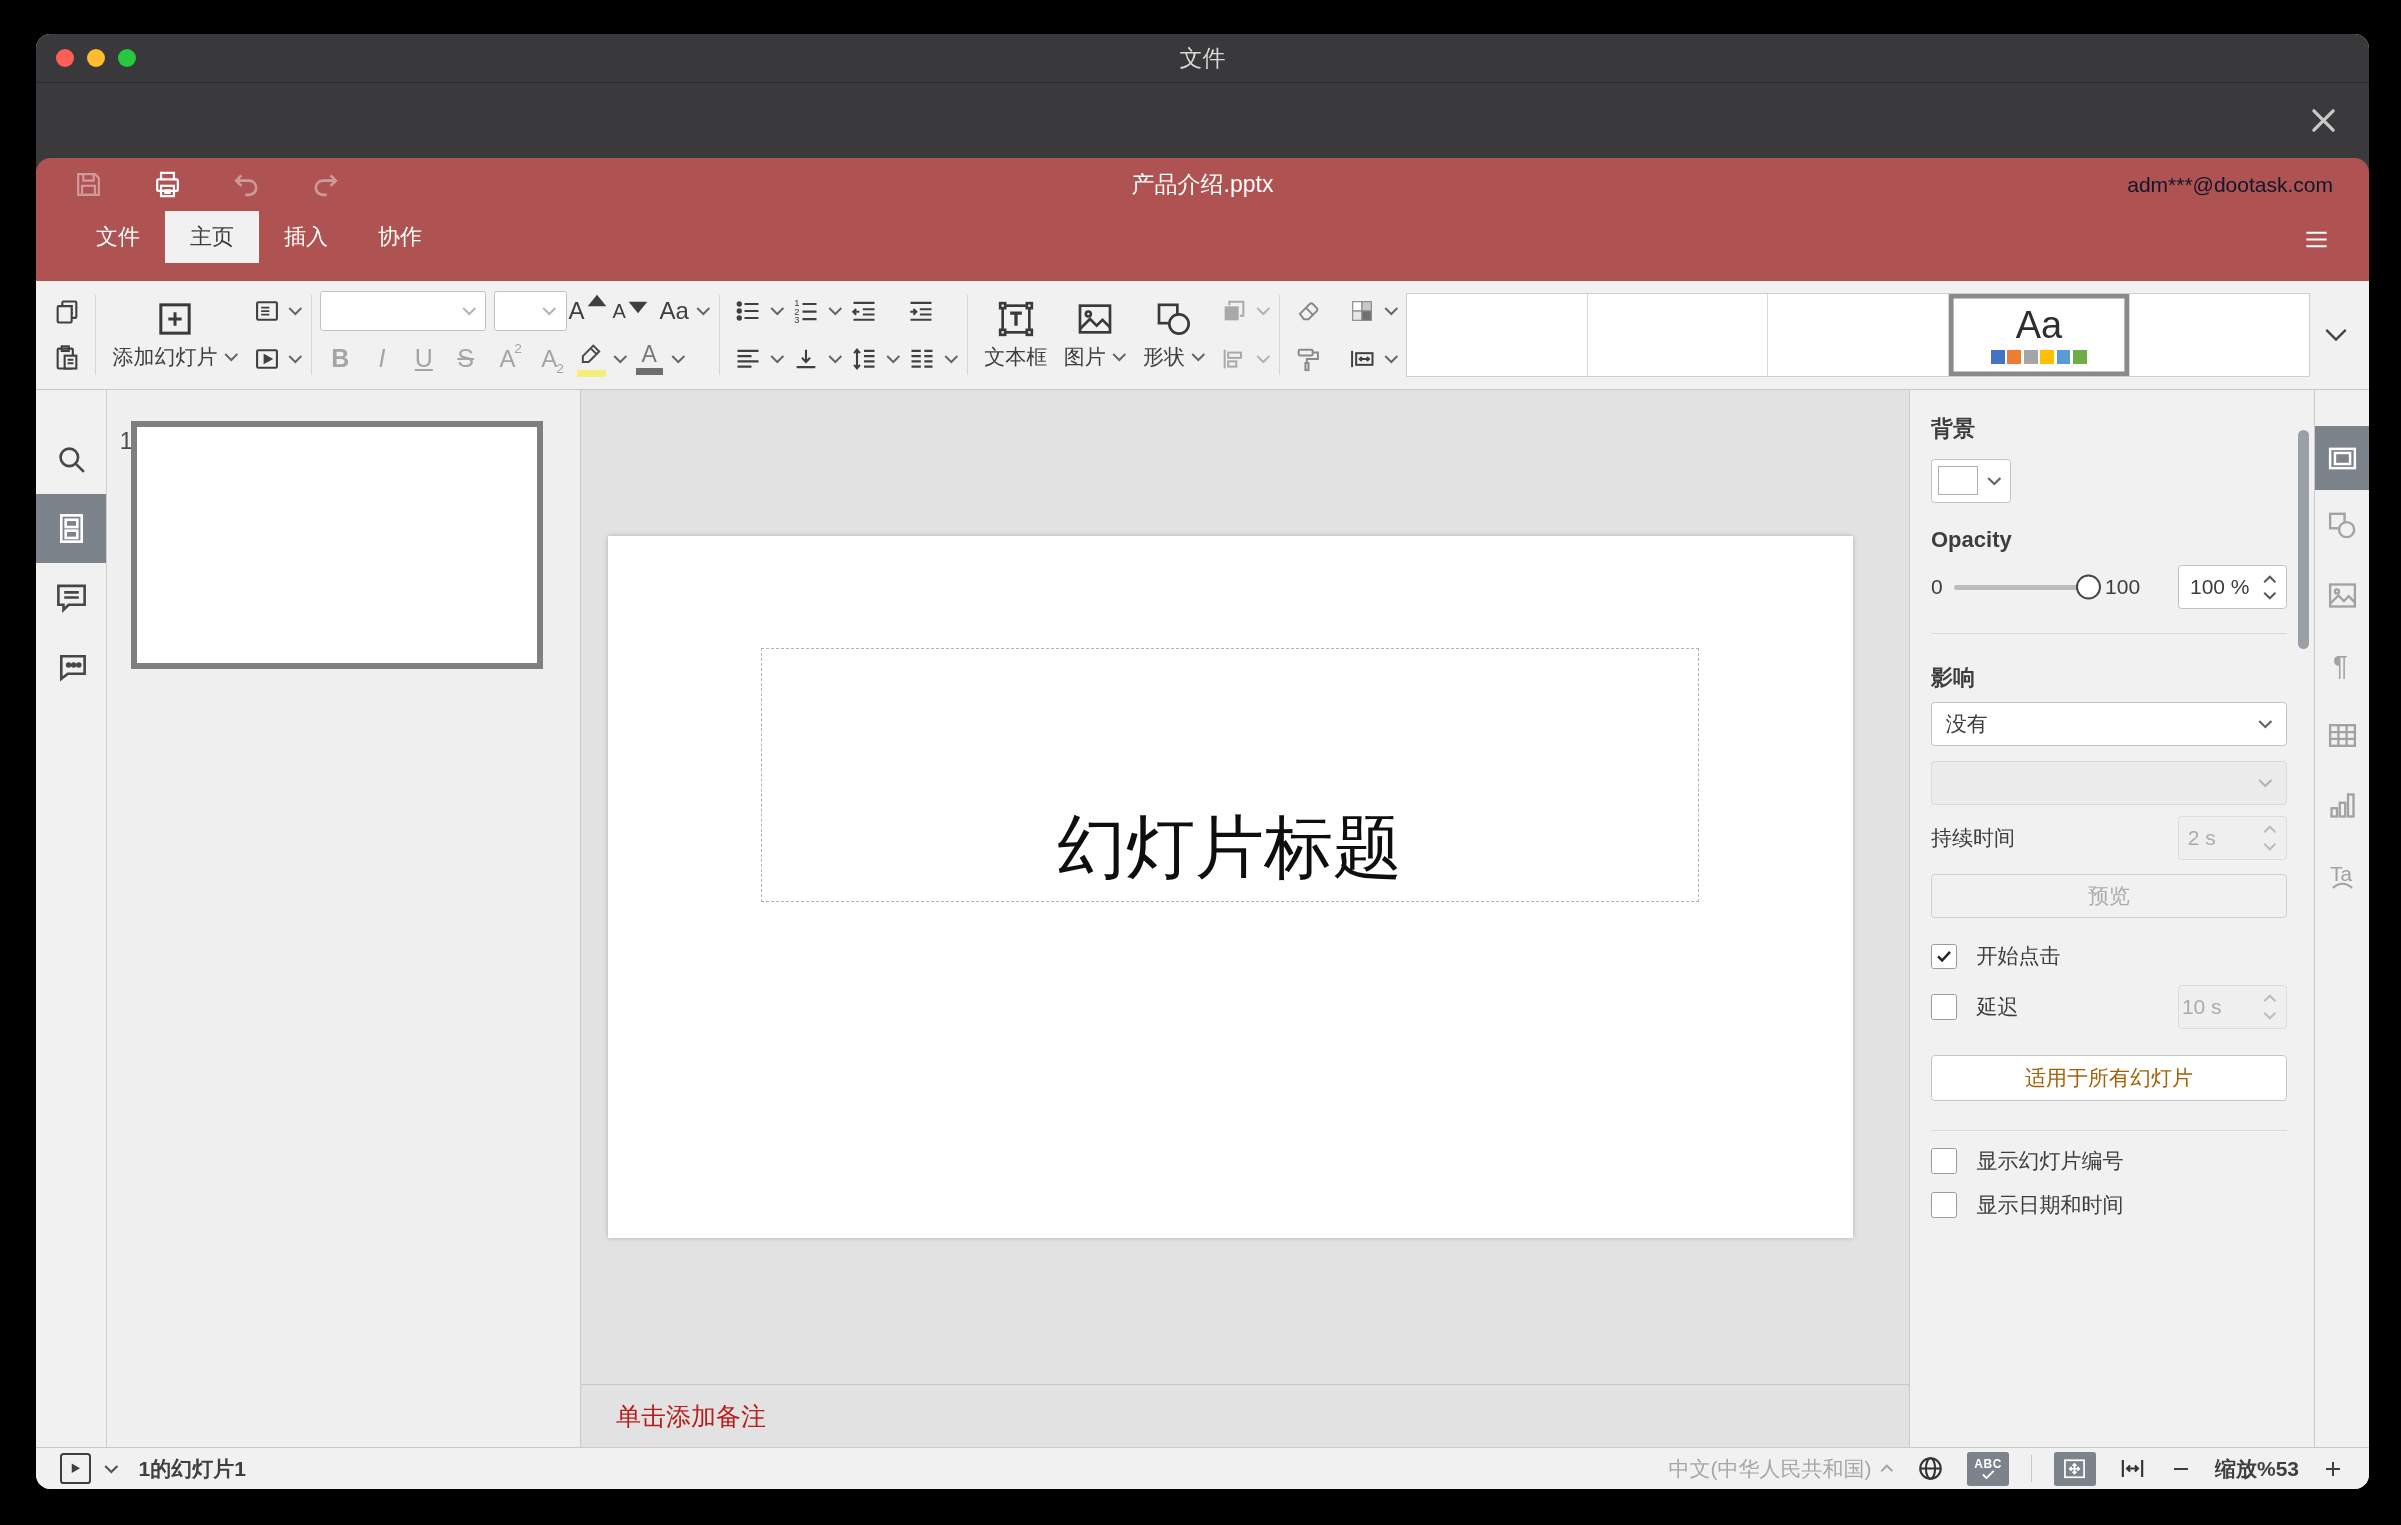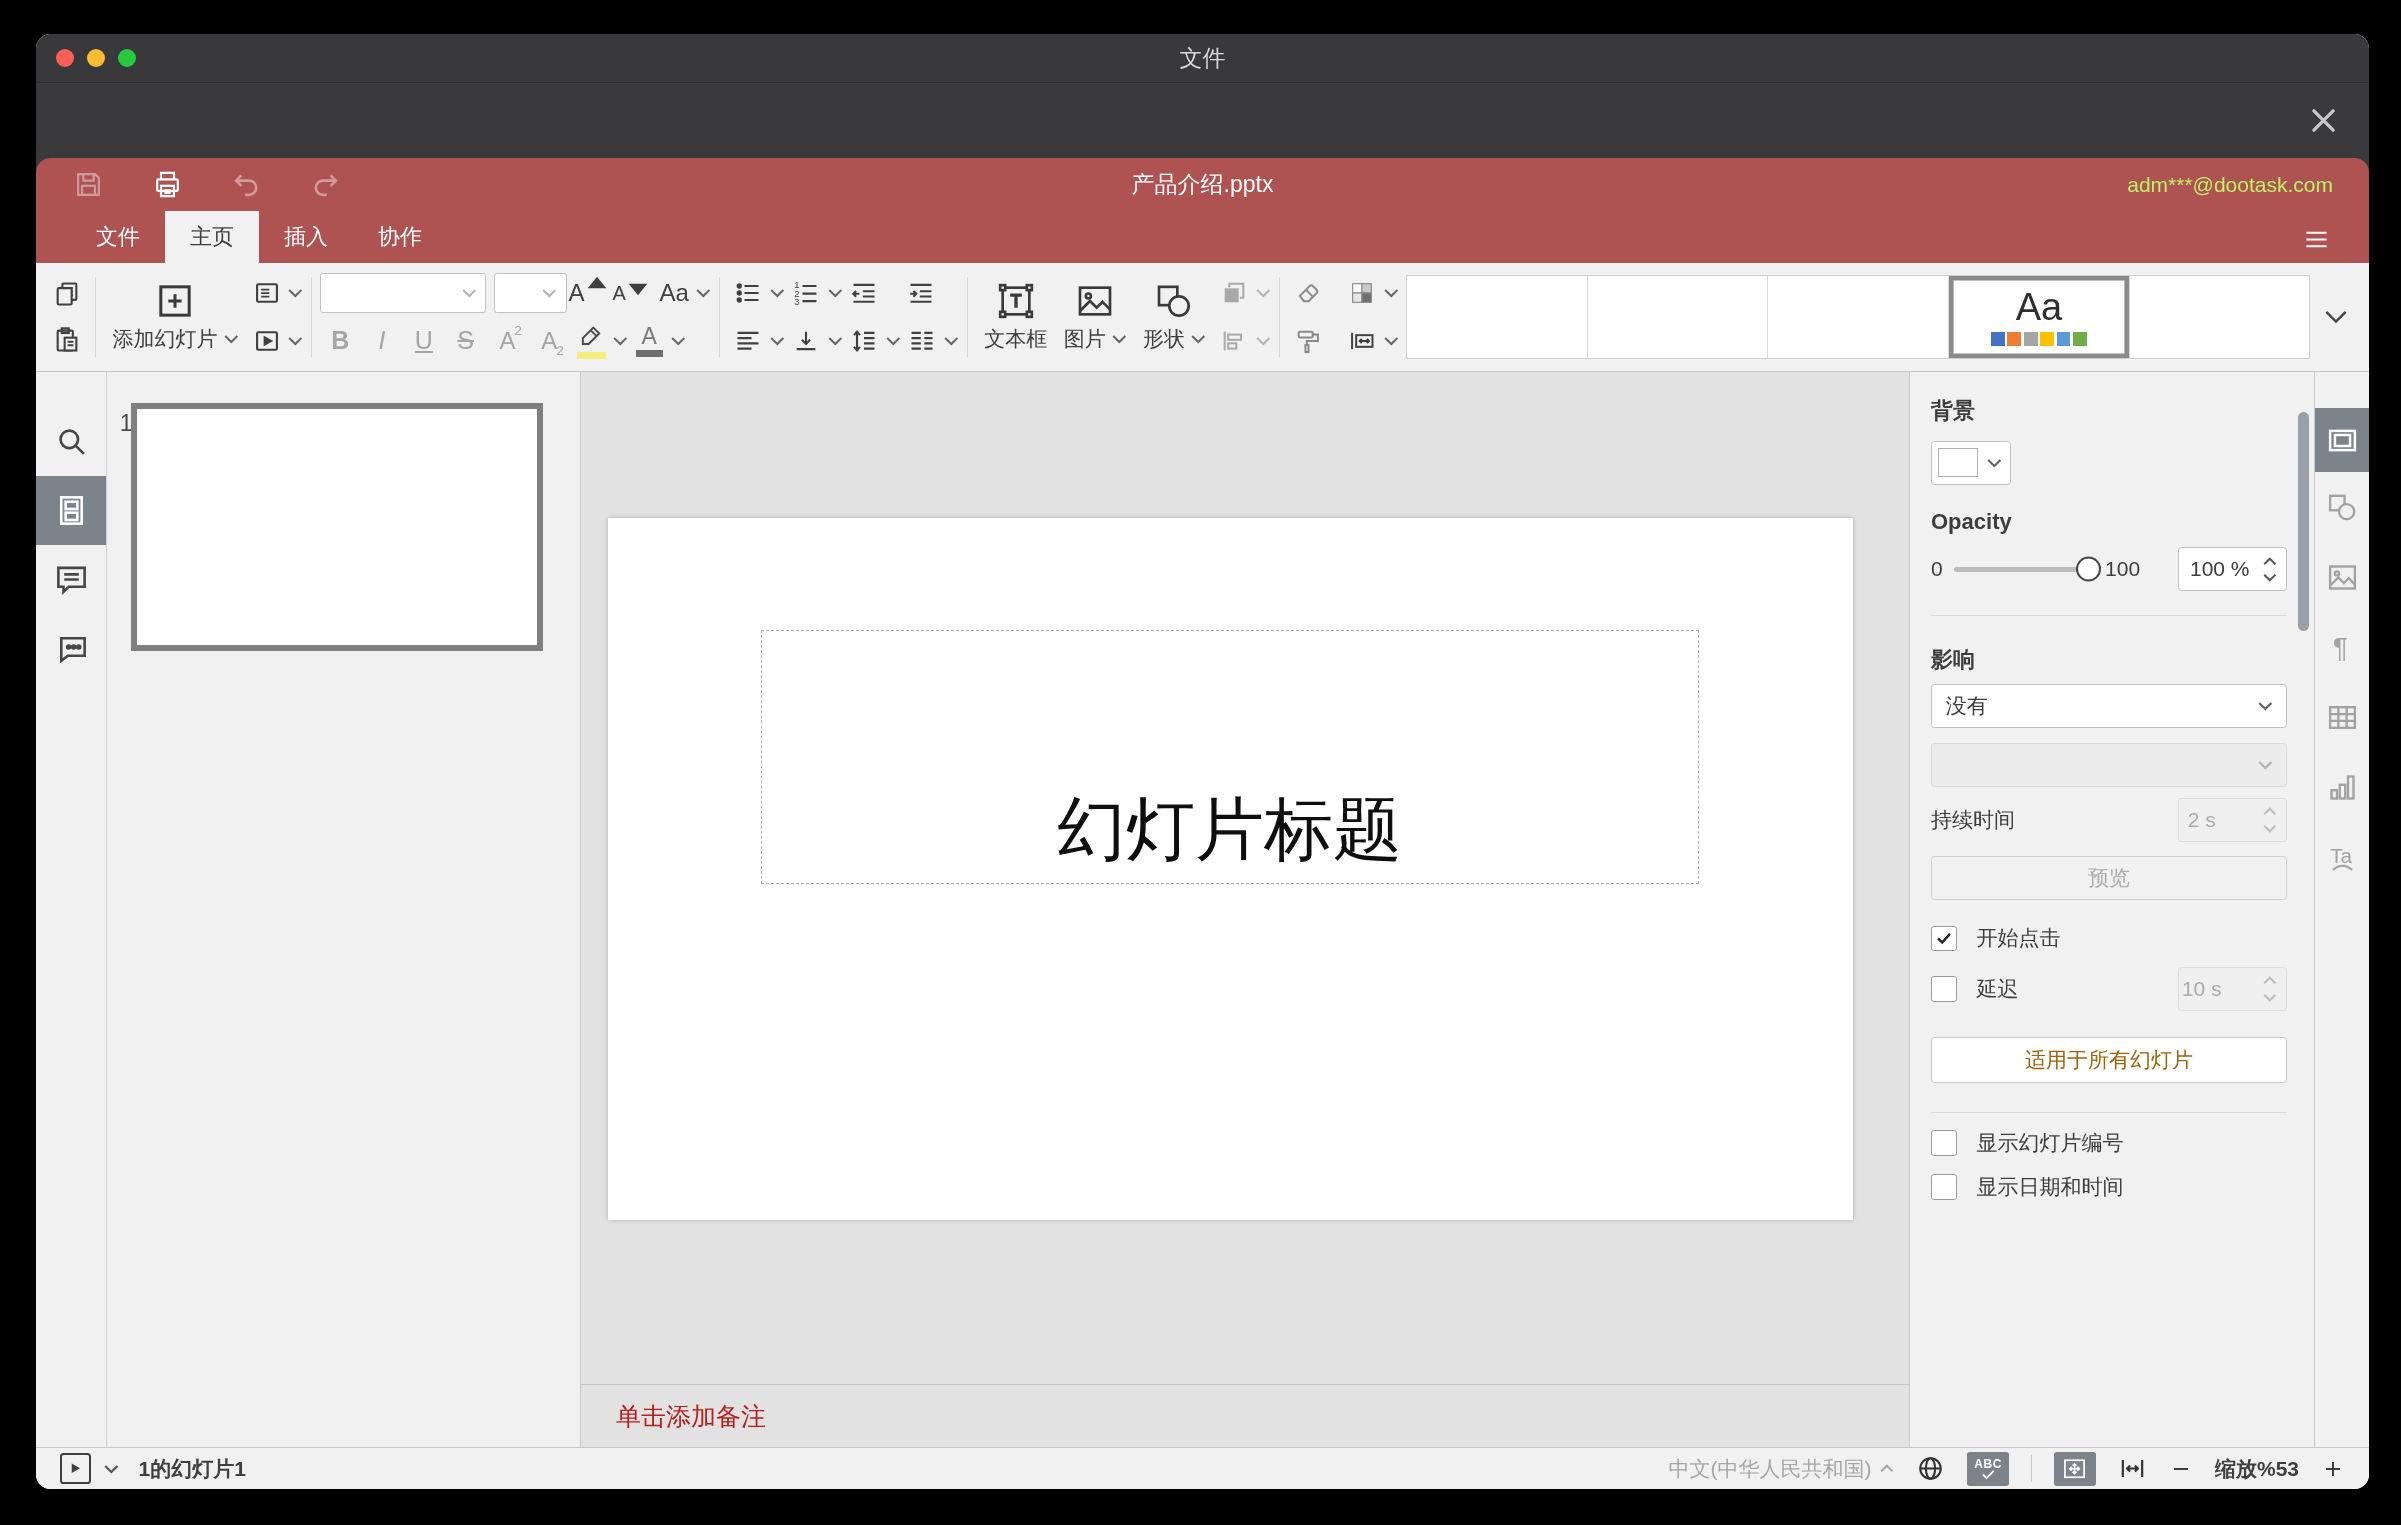--- a/index.html
+++ b/index.html
@@ -16,30 +16,30 @@
   .light { width:18px; height:18px; border-radius:50%; }
   .light.red{ background:#ff5f57; } .light.yellow{ background:#febc2e; } .light.green{ background:#28c840; }
   .win-title { color:#d9d9d9; font-size:23px; }
 
   
   .topstrip { height:75px; background:#3a3a3c; position:relative; flex:none; }
   .close-btn { position:absolute; right:25.5px; top:50%; transform:translateY(-50%);
     width:40px; height:40px; display:flex; align-items:center; justify-content:center; color:#c9c9c9; }
 
   
-  .redwrap { height:105px; background:#3a3a3c; flex:none; }
+  .redwrap { height:123px; background:#3a3a3c; flex:none; }
   .redbar { height:100%; background:var(--header_red,#ae5252); border-radius:14.6px 14.6px 0 0;
     display:flex; flex-direction:column; }
   .red-row1 { height:53px; position:relative; display:flex; align-items:center; padding:0 36px; }
   .red-icons { display:flex; align-items:center; gap:46px; position:relative; z-index:2; }
   .red-ic { width:33px; height:33px; color:#fff; display:flex; align-items:center; justify-content:center; }
   .red-ic svg { width:31px; height:31px; }
   .dim { opacity:.42; }
   .doc-title { position:absolute; left:0; right:0; text-align:center; color:#fff; font-size:23px; }
-  .user-email { position:absolute; right:36px; color:#bef264; font-size:21px; z-index:2; }
+  .user-email { position:absolute; right:36px; color:#0f172a; font-size:21px; z-index:2; }
   .red-row2 { height:52px; display:flex; align-items:stretch; padding-left:35px; position:relative; }
   .tab { display:flex; align-items:center; padding:0 25px; font-size:22px; color:#fff; }
   .tab.active { background:#f1f1f1; color:#3d3d3d; }
   .hamburger { position:absolute; right:35px; bottom:7.3px; width:36px; height:33px;
     display:flex; align-items:center; justify-content:center; color:#fff; }
 
   
   .toolbar { height:109px; background:#f1f1f1; border-bottom:0.9px solid #c9c9c9;
     display:flex; align-items:center; padding:0 11px; flex:none; }
   .tb-div { width:0.9px; height:80px; background:#d6d6d6; margin:0 8.2px; flex:none; }

